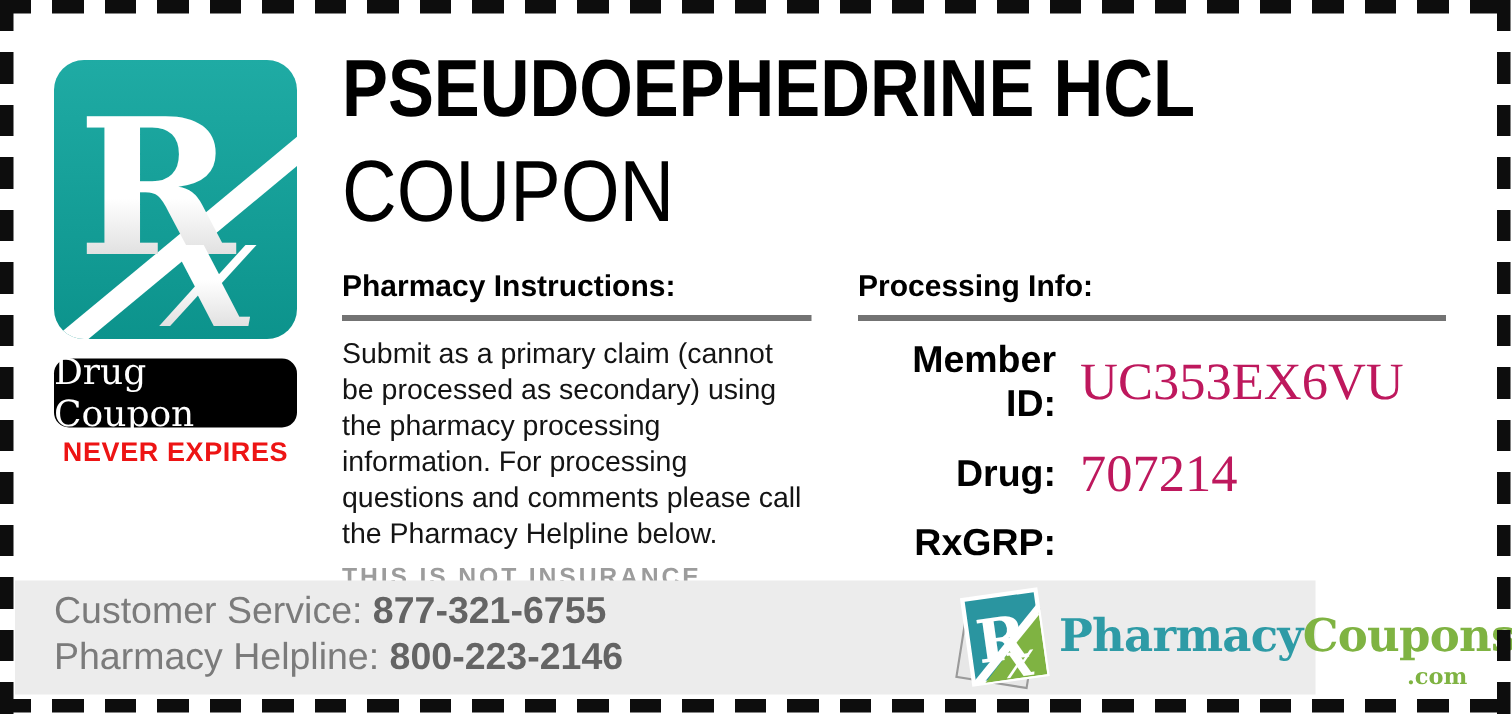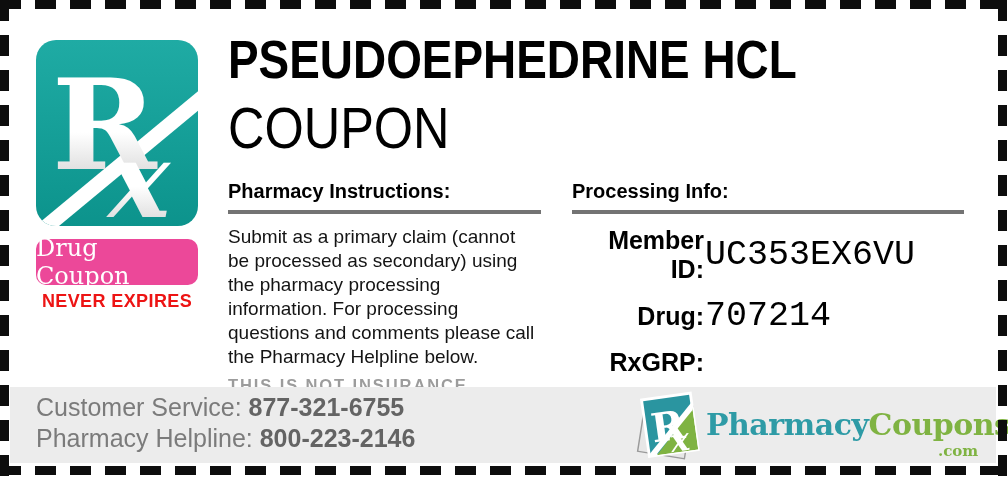--- a/index.html
+++ b/index.html
@@ -13,21 +13,21 @@
   .dash-top{top:0;}
   .dash-bottom{bottom:5px;}
   .dash-v{top:0;bottom:0;width:9px;
     background:repeating-linear-gradient(to bottom,#0d0d0d 0 21px,transparent 21px 35px);}
   .dash-left{left:0;}
   .dash-right{right:1px;}
 
   
   .rx-logo{position:absolute;left:36px;top:40px;width:162px;height:186px;}
   .drug-bar{position:absolute;left:36px;top:239px;width:162px;height:46px;
-    background:#ec4899;border-radius:10px;display:flex;align-items:center;justify-content:center;
+    background:#000000;border-radius:10px;display:flex;align-items:center;justify-content:center;
     color:#ffffff;font-family:"DejaVu Serif",serif;font-size:24px;}
   .never{position:absolute;left:30px;top:291px;width:174px;text-align:center;
     color:#ed1414;font-weight:bold;font-size:18px;letter-spacing:0.4px;white-space:nowrap;}
 
   
   .title1{position:absolute;left:228px;top:32px;font-size:54px;font-weight:bold;color:#000;
     line-height:1;white-space:nowrap;transform:scaleX(0.85);transform-origin:left top;}
   .title2{position:absolute;left:228px;top:99px;font-size:58px;font-weight:400;color:#000;
     line-height:1;white-space:nowrap;transform:scaleX(0.87);transform-origin:left top;}
 
@@ -36,24 +36,24 @@
   .col-left{left:228px;width:313px;}
   .col-right{left:572px;width:392px;}
   .sec-heading{font-size:20px;font-weight:bold;color:#000;
     border-bottom:4px solid #737373;padding-bottom:7px;}
   .body-text{margin-top:11px;font-size:19px;line-height:24px;color:#141414;}
   .disclaimer{margin-top:7px;color:#9c9c9c;font-weight:bold;font-size:16.5px;letter-spacing:1.9px;white-space:nowrap;}
 
   .proc-row{display:flex;align-items:center;margin-top:12px;}
   .proc-row:first-of-type{margin-top:16px;}
   .proc-label{width:132px;text-align:right;font-size:25px;font-weight:bold;color:#000;flex:0 0 auto;}
-  .proc-value{margin-left:1px;font-family:Liberation Mono, monospace;font-size:35px;color:#000000;white-space:nowrap;}
+  .proc-value{margin-left:16px;font-family:Liberation Serif, serif;font-size:35px;color:#be185d;white-space:nowrap;}
 
   
-  .band{position:absolute;left:10px;top:387px;width:986px;height:76px;background:#ececec;z-index:1;}
+  .band{position:absolute;left:10px;top:387px;width:867px;height:76px;background:#ececec;z-index:1;}
   .cs-line{position:absolute;left:26px;font-size:25px;color:#7b7b7b;white-space:nowrap;}
   .cs-line .num{font-weight:bold;color:#646464;}
   .cs-line1{top:6px;}
   .cs-line2{top:37px;}
 
   .pc-logo{position:absolute;left:622px;top:2px;display:flex;align-items:center;}
   .pc-icon{width:72px;height:72px;flex:0 0 auto;}
   .pc-text{font-family:"DejaVu Serif",serif;font-weight:bold;font-size:30px;line-height:1;
     white-space:nowrap;margin-left:2px;letter-spacing:-0.5px;}
   .pc-part1{color:#2e9ba6;}

